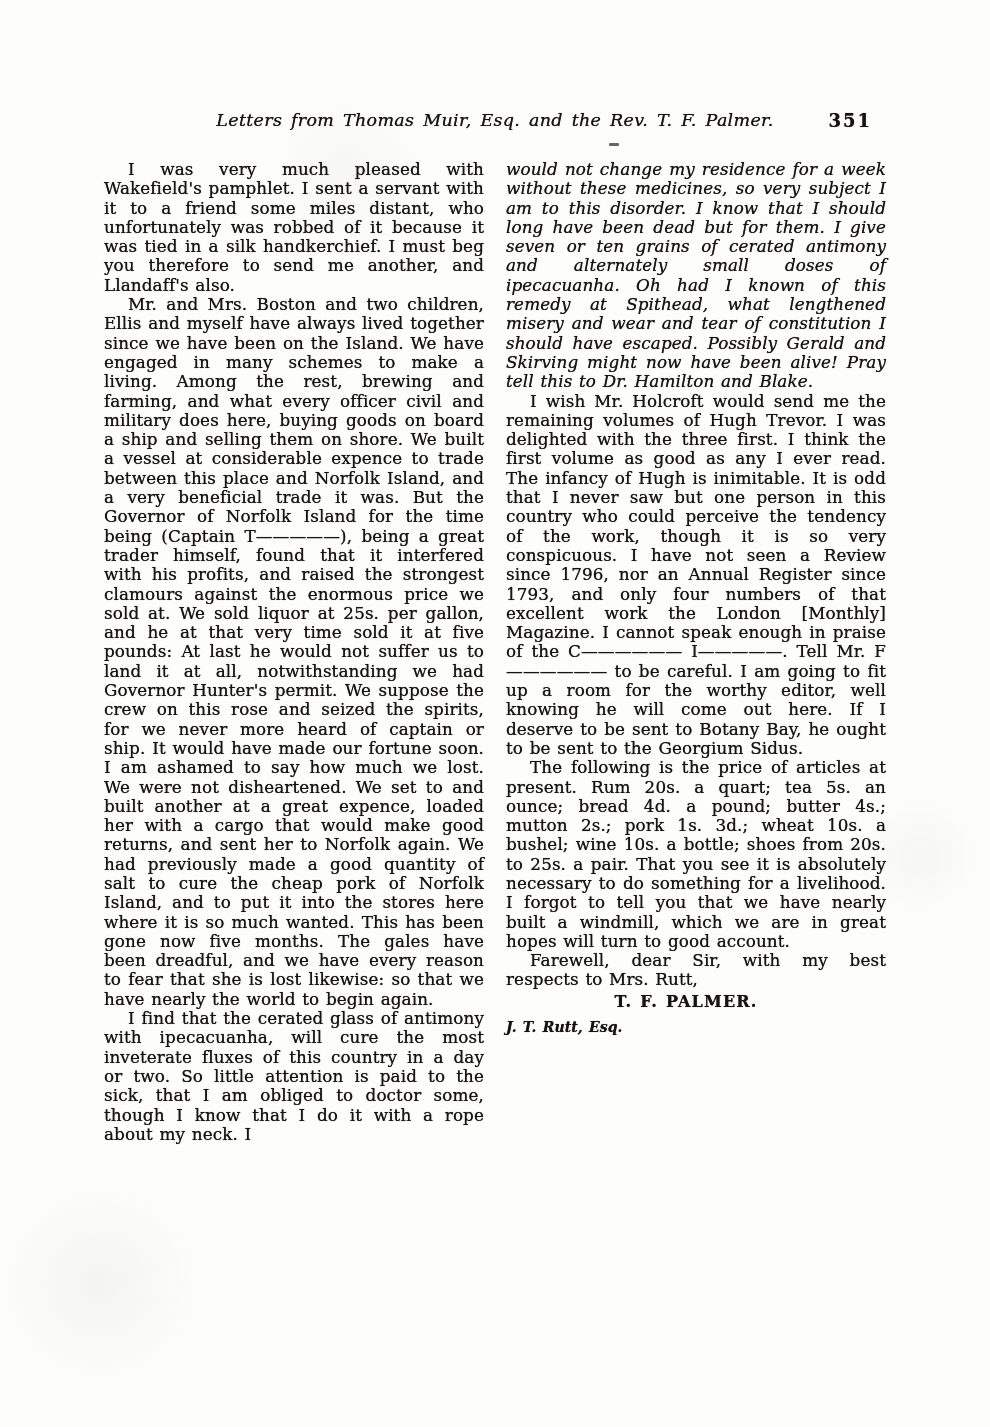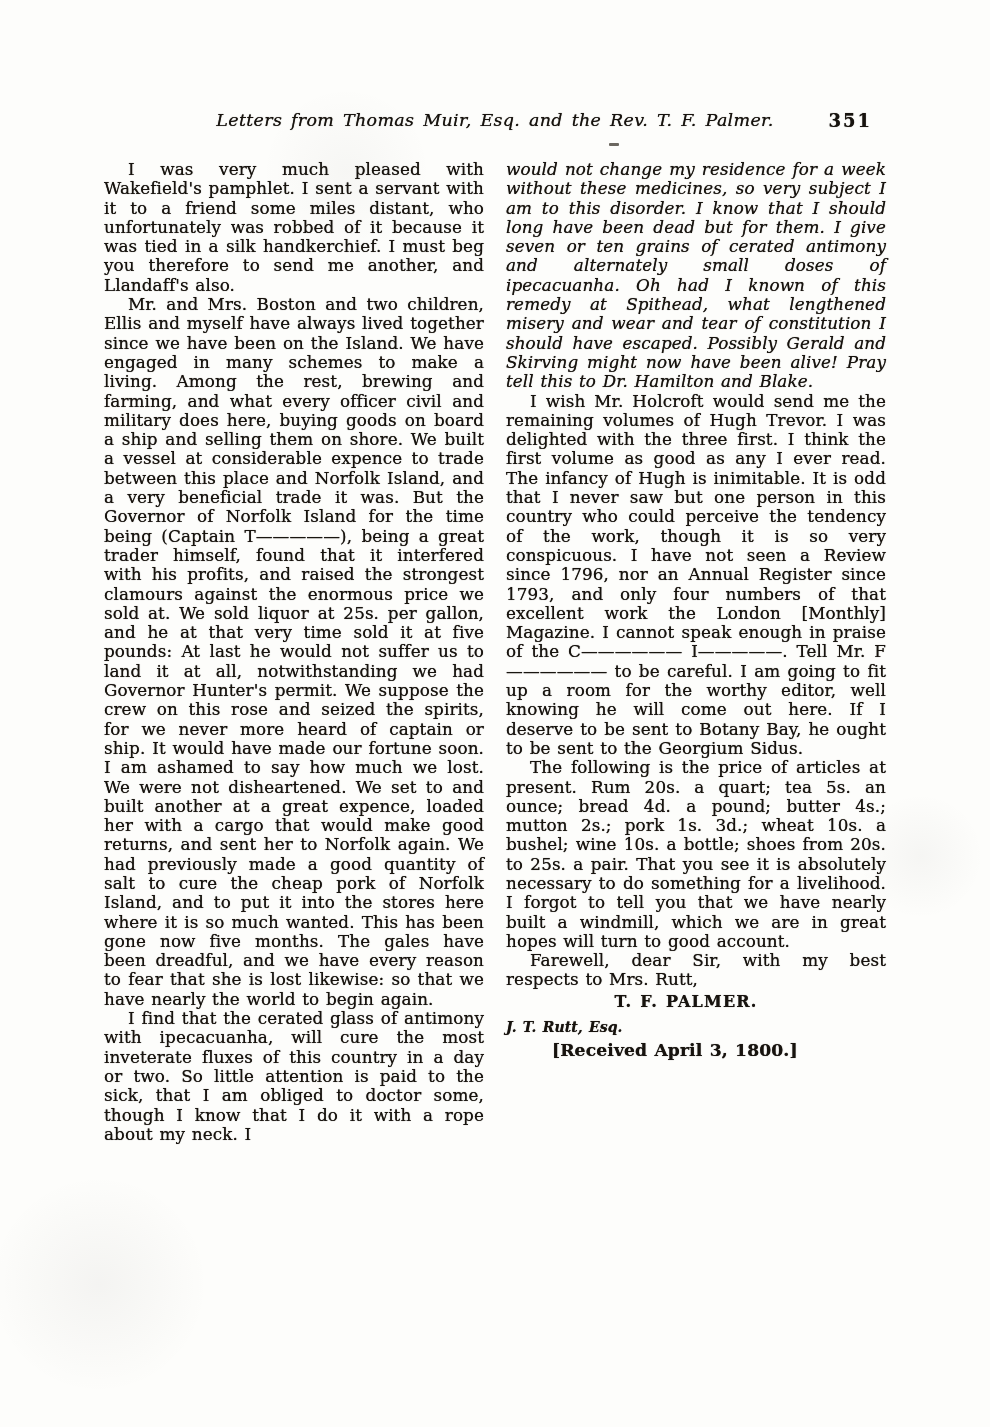--- a/index.html
+++ b/index.html
@@ -137,17 +137,16 @@
     </div>
 
     <div class="col">
       <p class="noindent">would not change my residence for a week without these medicines, so very subject I am to this disorder. I know that I should long have been dead but for them. I give seven or ten grains of cerated antimony and alternately small doses of ipecacuanha. Oh had I known of this remedy at Spithead, what lengthened misery and wear and tear of constitution I should have escaped. Possibly Gerald and Skirving might now have been alive! Pray tell this to Dr. Hamilton and Blake.</p>
       <p>I wish Mr. Holcroft would send me the remaining volumes of Hugh Trevor. I was delighted with the three first. I think the first volume as good as any I ever read. The infancy of Hugh is inimitable. It is odd that I never saw but one person in this country who could perceive the tendency of the work, though it is so very conspicuous. I have not seen a Review since 1796, nor an Annual Register since 1793, and only four numbers of that excellent work the London [Monthly] Magazine. I cannot speak enough in praise of the C—————— I—————. Tell Mr. F—————— to be careful. I am going to fit up a room for the worthy editor, well knowing he will come out here. If I deserve to be sent to Botany Bay, he ought to be sent to the Georgium Sidus.</p>
       <p>The following is the price of articles at present. Rum 20s. a quart; tea 5s. an ounce; bread 4d. a pound; butter 4s.; mutton 2s.; pork 1s. 3d.; wheat 10s. a bushel; wine 10s. a bottle; shoes from 20s. to 25s. a pair. That you see it is absolutely necessary to do something for a livelihood. I forgot to tell you that we have nearly built a windmill, which we are in great hopes will turn to good account.</p>
       <p>Farewell, dear Sir, with my best respects to Mrs. Rutt,</p>
 
       <div class="close-line close-signature">T. F. PALMER.</div>
       <div class="close-line close-addressee">J. T. Rutt, Esq.</div>
-      <div class="close-line close-received">[Received April 3, 1800.]</div>
     </div>
 
   </div>
 </div>
 
 </body></html>

